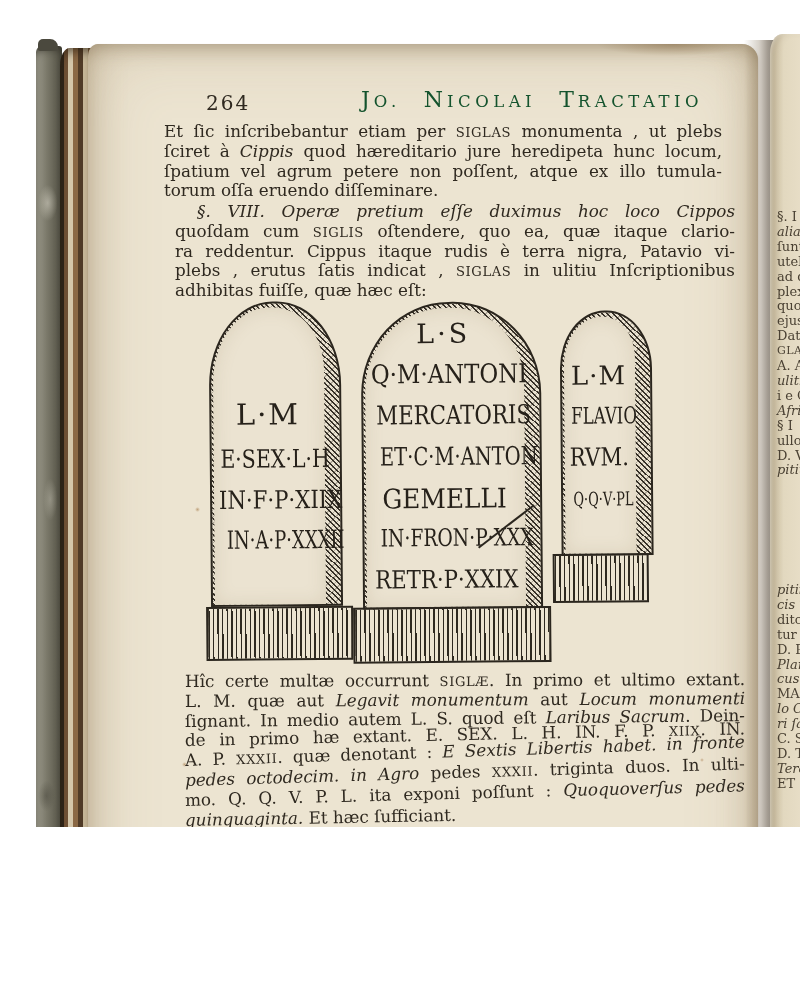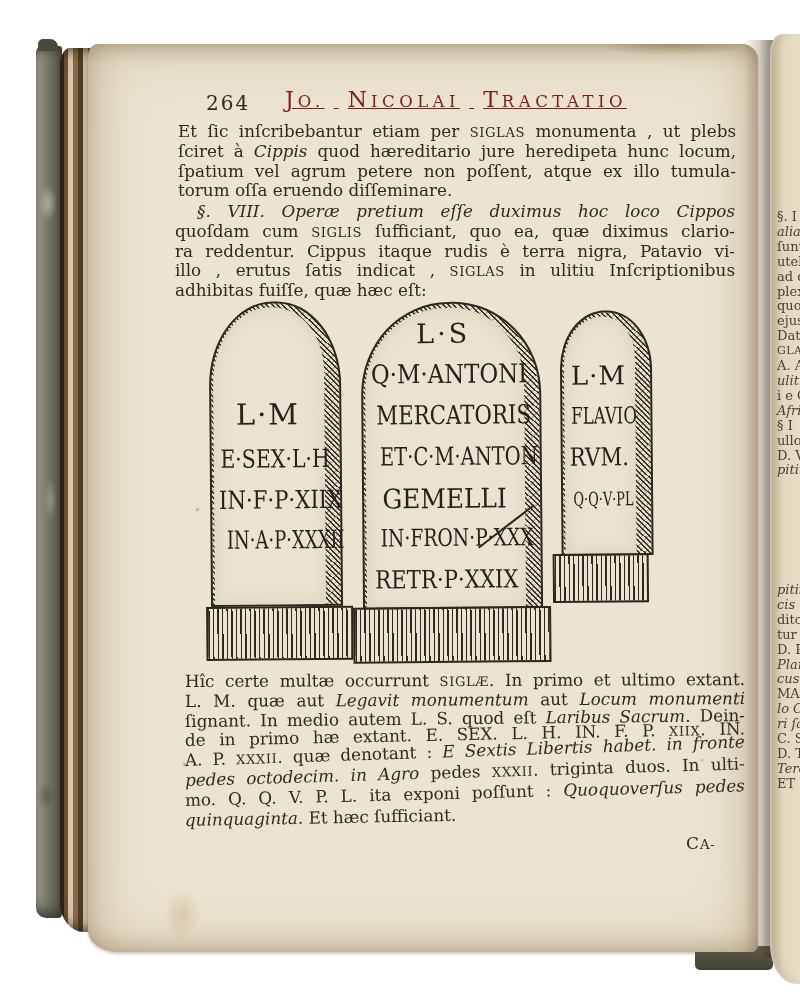--- a/index.html
+++ b/index.html
@@ -1,17 +1,17 @@
 <!DOCTYPE html>
 <html><head>
 <meta charset="utf-8">
 <style>
   html,body{margin:0;padding:0;background:#fff;}
   body{width:800px;height:1000px;overflow:hidden;font-family:"DejaVu Serif",serif;}
-  .scene{position:relative;width:800px;height:1000px;background:#fff;overflow:hidden;}
+  .scene{position:relative;width:800px;height:827px;background:#fff;overflow:hidden;}
 
   
   .board{position:absolute;left:36px;top:46px;width:26px;height:872px;
     background:
       radial-gradient(14px 26px at 45% 18%,rgba(215,212,198,.55),transparent 70%),
       radial-gradient(10px 30px at 55% 52%,rgba(200,197,183,.4),transparent 70%),
       radial-gradient(12px 22px at 40% 86%,rgba(70,68,58,.5),transparent 70%),
       linear-gradient(90deg,#a19f91,#7c7a6b 40%,#5f5d50 80%,#49473c);
     border-radius:6px 3px 4px 10px;
     box-shadow:inset 0 8px 10px -5px #38362d, inset 0 -12px 14px -7px #38362d;}
@@ -39,32 +39,32 @@
     background:radial-gradient(50% 50% at 50% 50%,rgba(160,120,60,.22),transparent 75%);}
   .fox{position:absolute;border-radius:50%;}
   .fox1{left:232px;top:319px;width:7px;height:6px;background:radial-gradient(circle,rgba(172,112,40,.6),rgba(172,112,40,0) 72%);}
   .fox2{left:149px;top:288px;width:4px;height:4px;background:radial-gradient(circle,rgba(150,100,45,.55),rgba(150,100,45,0) 72%);}
   .fox3{left:107px;top:463px;width:5px;height:5px;background:radial-gradient(circle,rgba(150,100,45,.5),rgba(150,100,45,0) 72%);}
   .fox4{left:94px;top:718px;width:5px;height:5px;background:radial-gradient(circle,rgba(150,100,45,.5),rgba(150,100,45,0) 72%);}
   .fox5{left:612px;top:714px;width:4px;height:4px;background:radial-gradient(circle,rgba(150,100,45,.45),rgba(150,100,45,0) 72%);}
 
   
   .pagenum{position:absolute;left:118px;top:47px;font-size:20px;letter-spacing:2px;color:#2f2920;}
-  .running-title{position:absolute;left:188px;top:43px;width:436px;text-align:left;color:#7f1d1d;white-space:nowrap;text-decoration:underline;}
+  .running-title{position:absolute;left:188px;top:43px;width:436px;text-align:right;color:#14532d;white-space:nowrap;}
   .tw{margin:0 9px;}
   .ti{font-size:22px;letter-spacing:4px;}
   .tr{font-size:16.5px;letter-spacing:4.5px;}
 
   
   .para{position:absolute;color:#2f2920;font-size:16.8px;line-height:19.8px;}
   .tl{text-align:justify;text-align-last:justify;height:19.8px;}
   .tl.end{text-align-last:left;}
   .it{font-style:italic;}
   .sc{text-transform:uppercase;font-size:.78em;letter-spacing:.6px;}
-  .p1{left:90px;top:78px;width:558px;}
+  .p1{left:76px;top:78px;width:558px;}
   .p2{left:87px;top:158px;width:560px;}
   .p2 .tl:first-child{text-indent:22px;font-style:italic;}
   .p3{left:97px;top:628px;width:560px;}
   .p3 .tl{transform-origin:0 50%;}
   .p3 .tl:nth-child(1){transform:rotate(-.2deg);}
   .p3 .tl:nth-child(2){transform:rotate(-.3deg);}
   .p3 .tl:nth-child(3){transform:rotate(-.6deg);}
   .p3 .tl:nth-child(4){transform:rotate(-1.2deg);}
   .p3 .tl:nth-child(5){transform:rotate(-1.9deg);}
   .p3 .tl:nth-child(6){transform:rotate(-1.7deg);}
@@ -156,23 +156,23 @@
     </div>
 
     <div class="para p1">
         <div class="tl"><span>Et ſic inſcribebantur etiam per </span><span class="sc">Siglas</span><span> monumenta , ut plebs</span></div>
         <div class="tl"><span>ſciret à </span><span class="it">Cippis</span><span> quod hæreditario jure heredipeta hunc locum,</span></div>
         <div class="tl"><span>ſpatium vel agrum petere non poſſent, atque ex illo tumula-</span></div>
         <div class="tl end"><span>torum oſſa eruendo diſſeminare.</span></div>
       </div>
     <div class="para p2">
         <div class="tl"><span>§. VIII. Operæ pretium eſſe duximus hoc loco Cippos</span></div>
-        <div class="tl"><span>quoſdam cum </span><span class="sc">Siglis</span><span> ſufficiant, quo ea, quæ diximus clario-</span></div>
+        <div class="tl"><span>quoſdam cum </span><span class="sc">Siglis</span><span> oſtendere, quo ea, quæ itaque clario-</span></div>
         <div class="tl"><span>ra reddentur.  Cippus itaque rudis è terra nigra, Patavio vi-</span></div>
-        <div class="tl"><span>illo ,  erutus ſatis indicat , </span><span class="sc">Siglas</span><span> in ulitiu Inſcriptionibus</span></div>
+        <div class="tl"><span>plebs ,  erutus ſatis indicat , </span><span class="sc">Siglas</span><span> in ulitiu Inſcriptionibus</span></div>
         <div class="tl end"><span>adhibitas fuiſſe, quæ hæc eſt:</span></div>
       </div>
 
     <div class="figure">
       <div class="stone stone1">
         <div class="arch">
           <div class="face"></div>
         </div>
         <div class="sline s1-1">L·M</div>
         <div class="sline s1-2">E·SEX·L·H</div>

